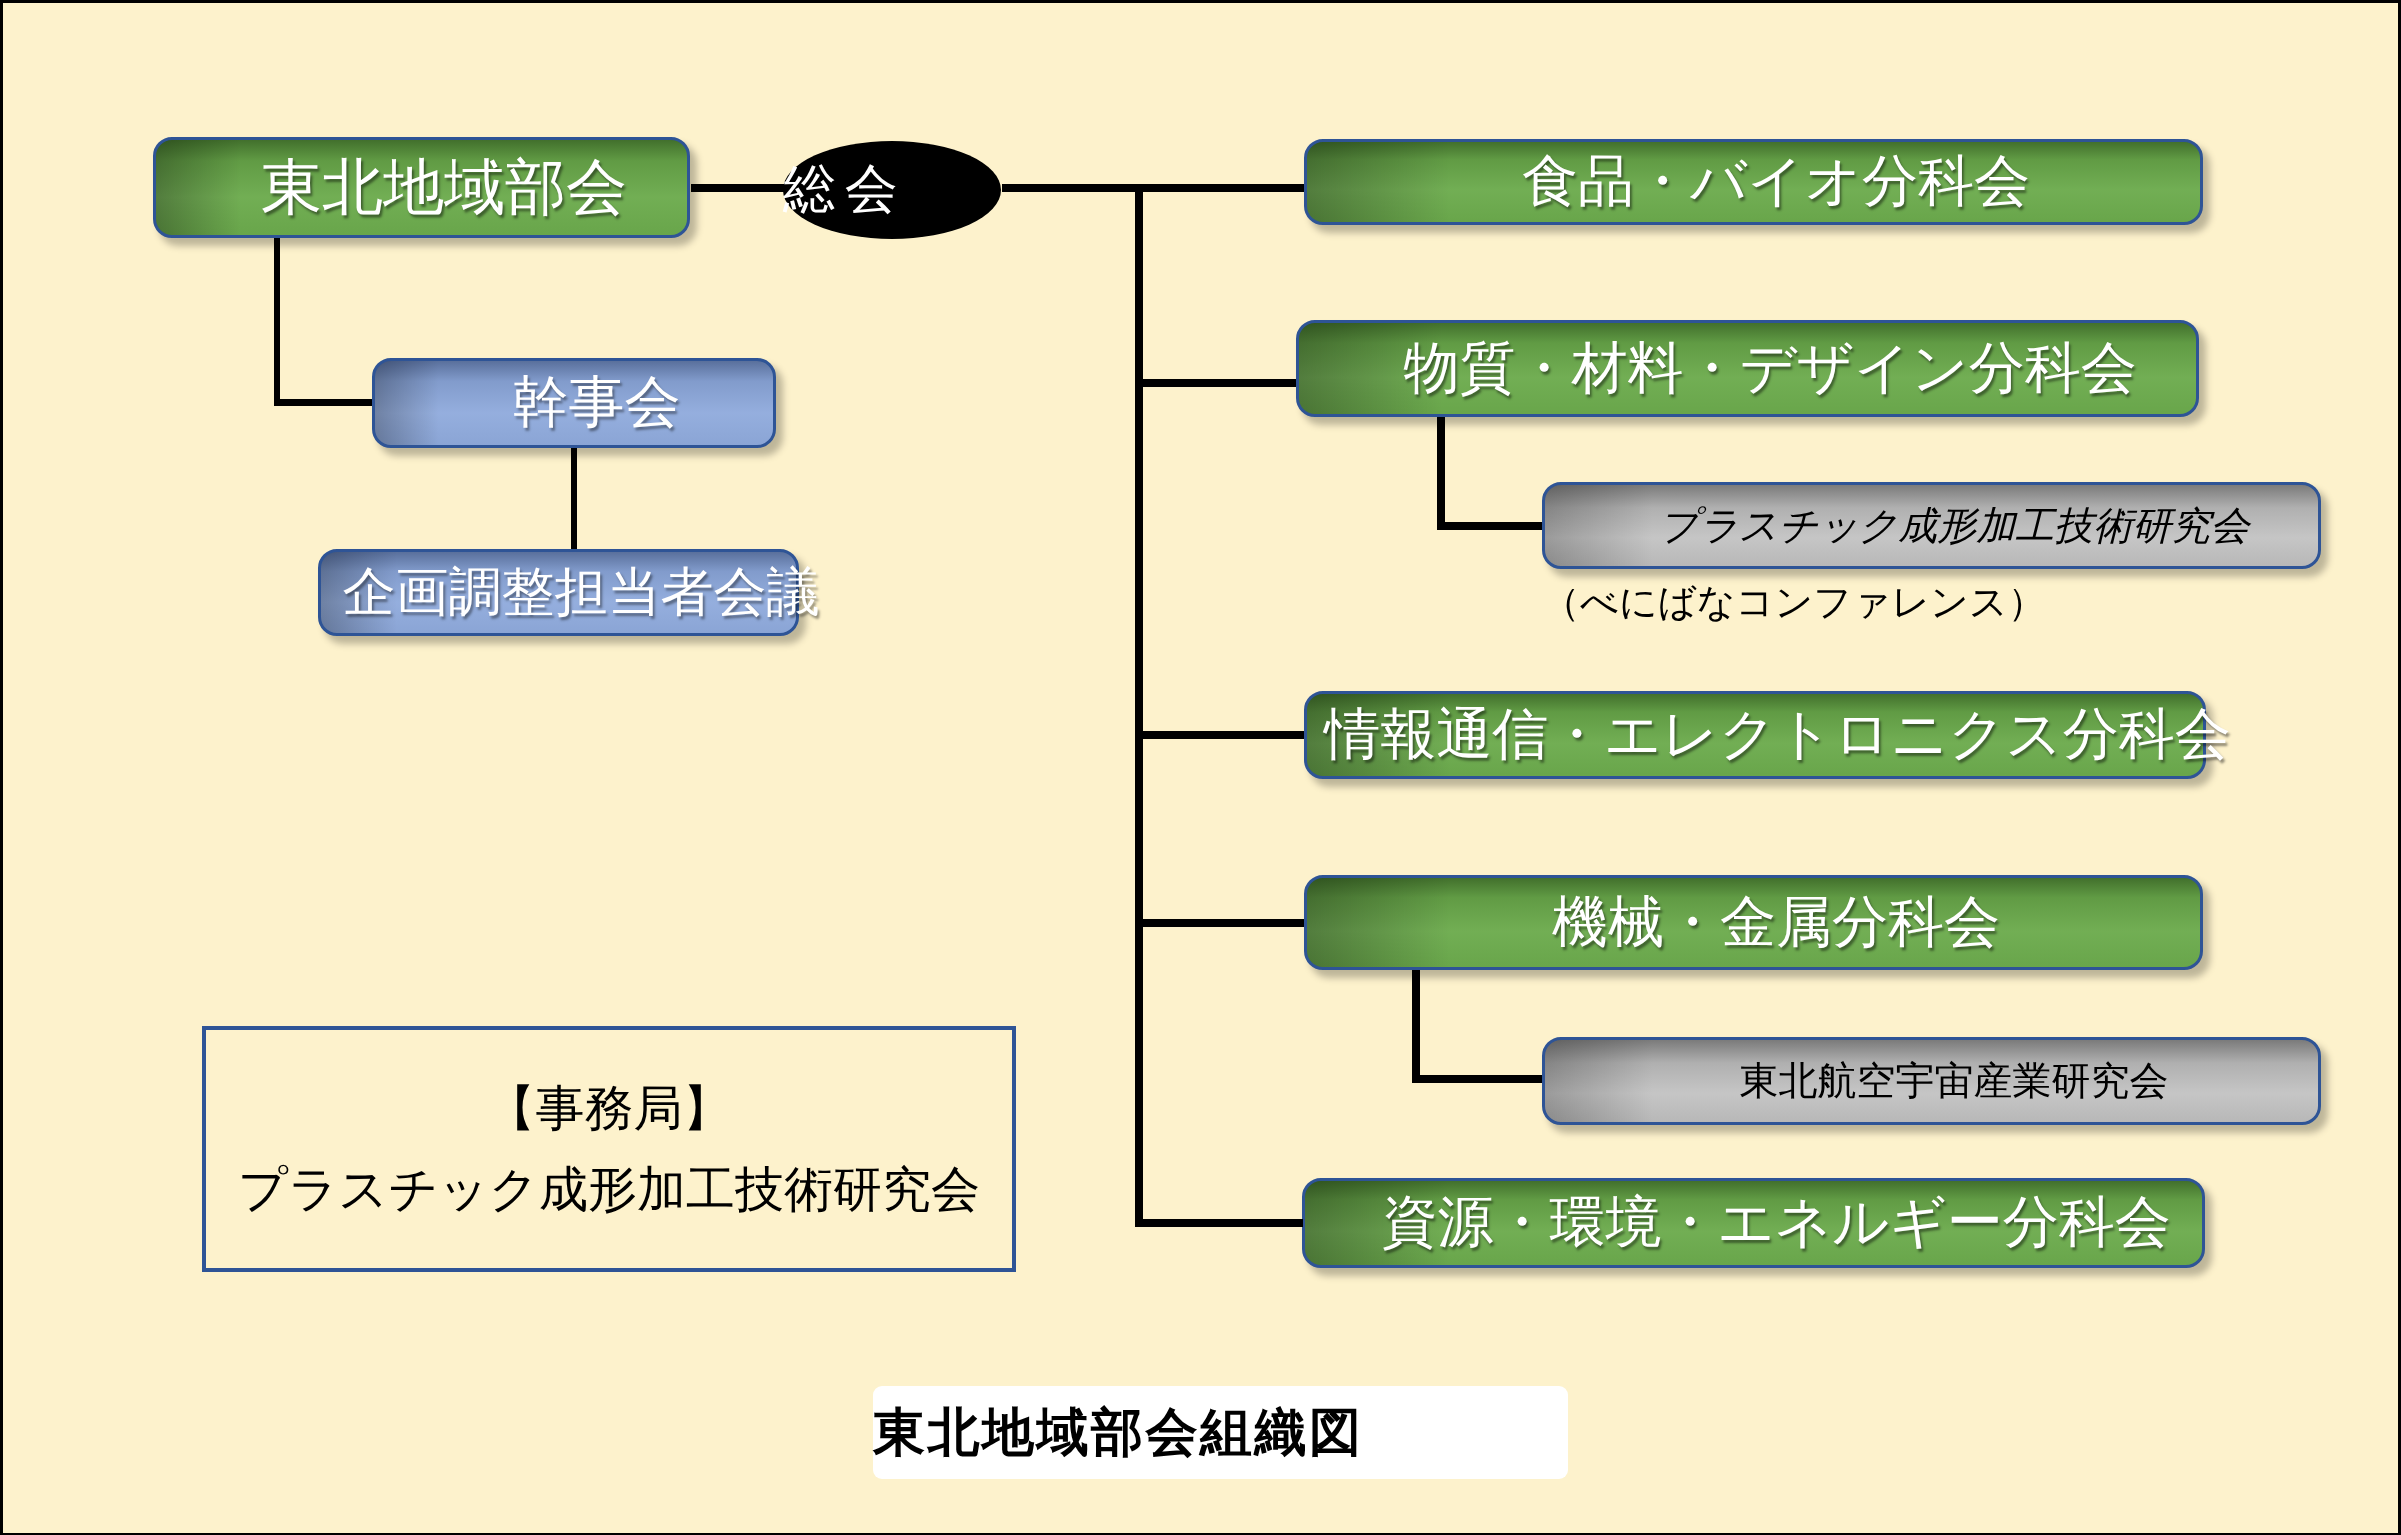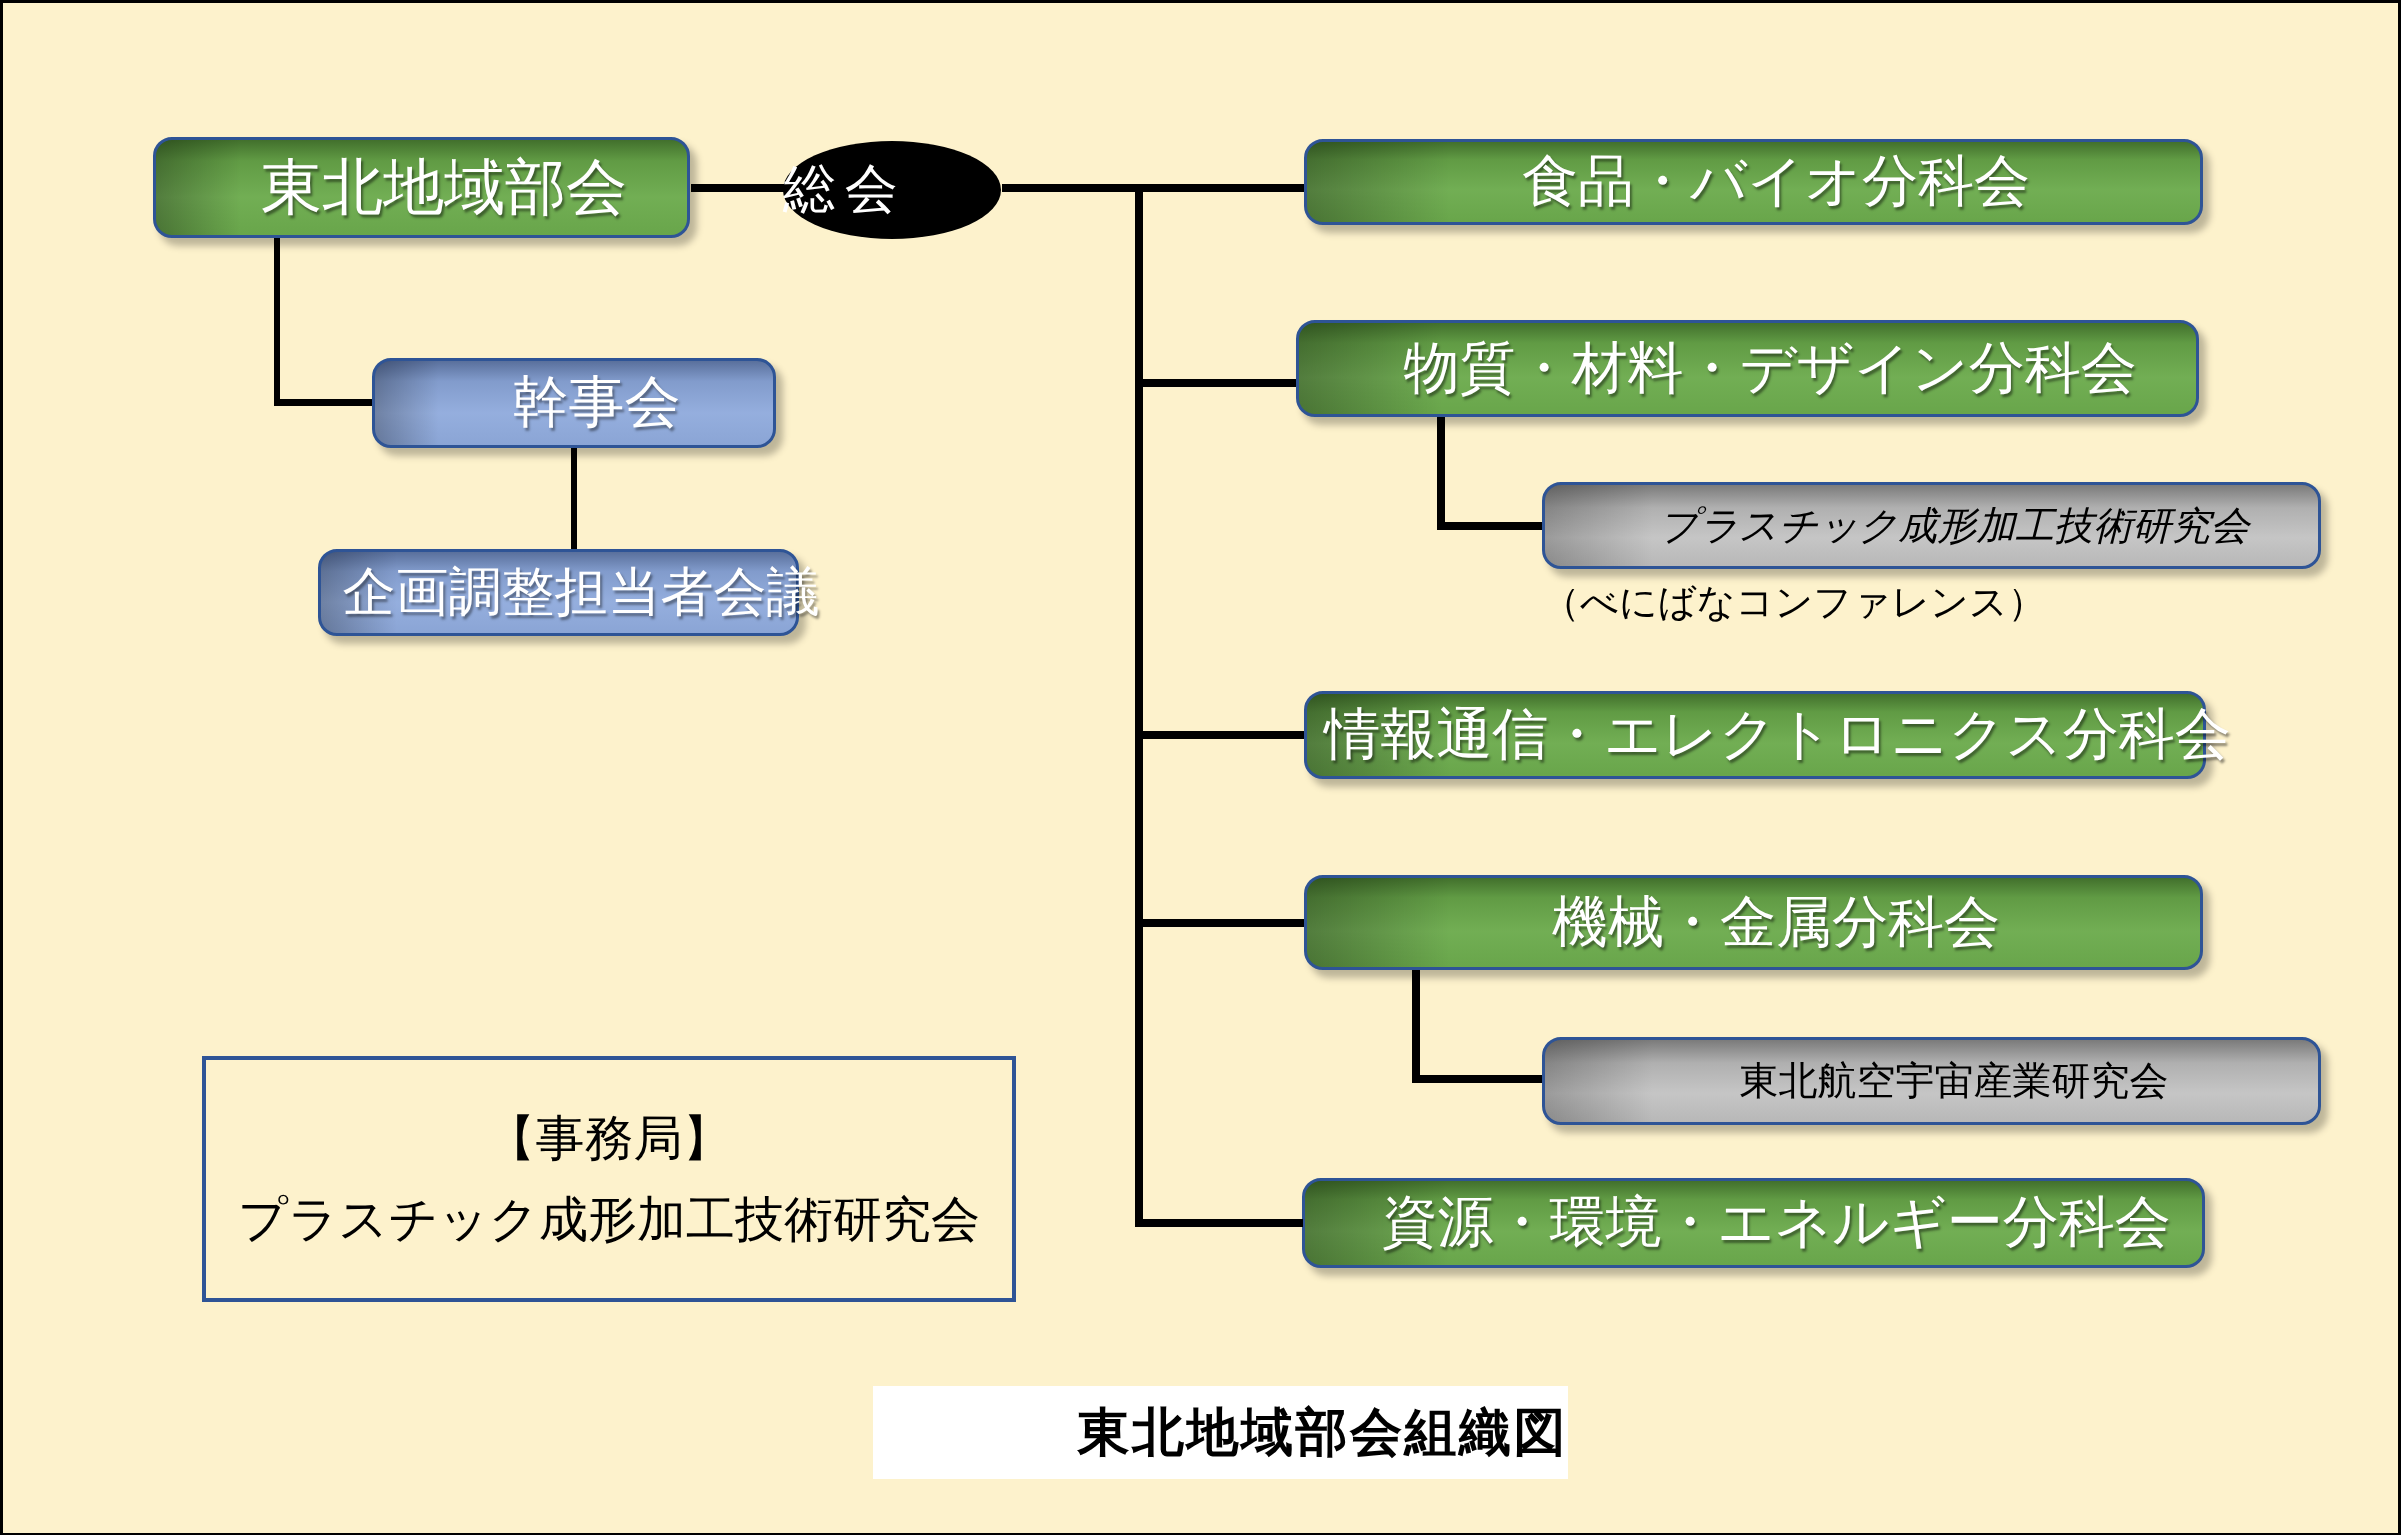--- a/index.html
+++ b/index.html
@@ -63,30 +63,30 @@
   #office-box{
     position:absolute;
     box-sizing:border-box;
     border:4.4px solid #2E5496;
     background:transparent;
     color:#000;
     display:flex;flex-direction:column;align-items:center;justify-content:center;
     text-align:center;
     font-size:49px;
     line-height:1.65;
-    margin-top:30px;
   }
   #title-box{
     position:absolute;
     background:#FFFFFF;
     color:#000;
-    display:flex;align-items:center;justify-content:flex-end;
+    display:flex;align-items:center;justify-content:flex-start;
     font-size:52px;
     font-weight:bold;
     letter-spacing:2.5px;
+    border-radius:9px;
   }
   #note-benibana{
     position:absolute;
     color:#000;
     font-size:38px;
     white-space:nowrap;
   }
 
   
   #node-root      {left:150px;  top:134px;  width:537px;  height:101px; font-size:61px;}

